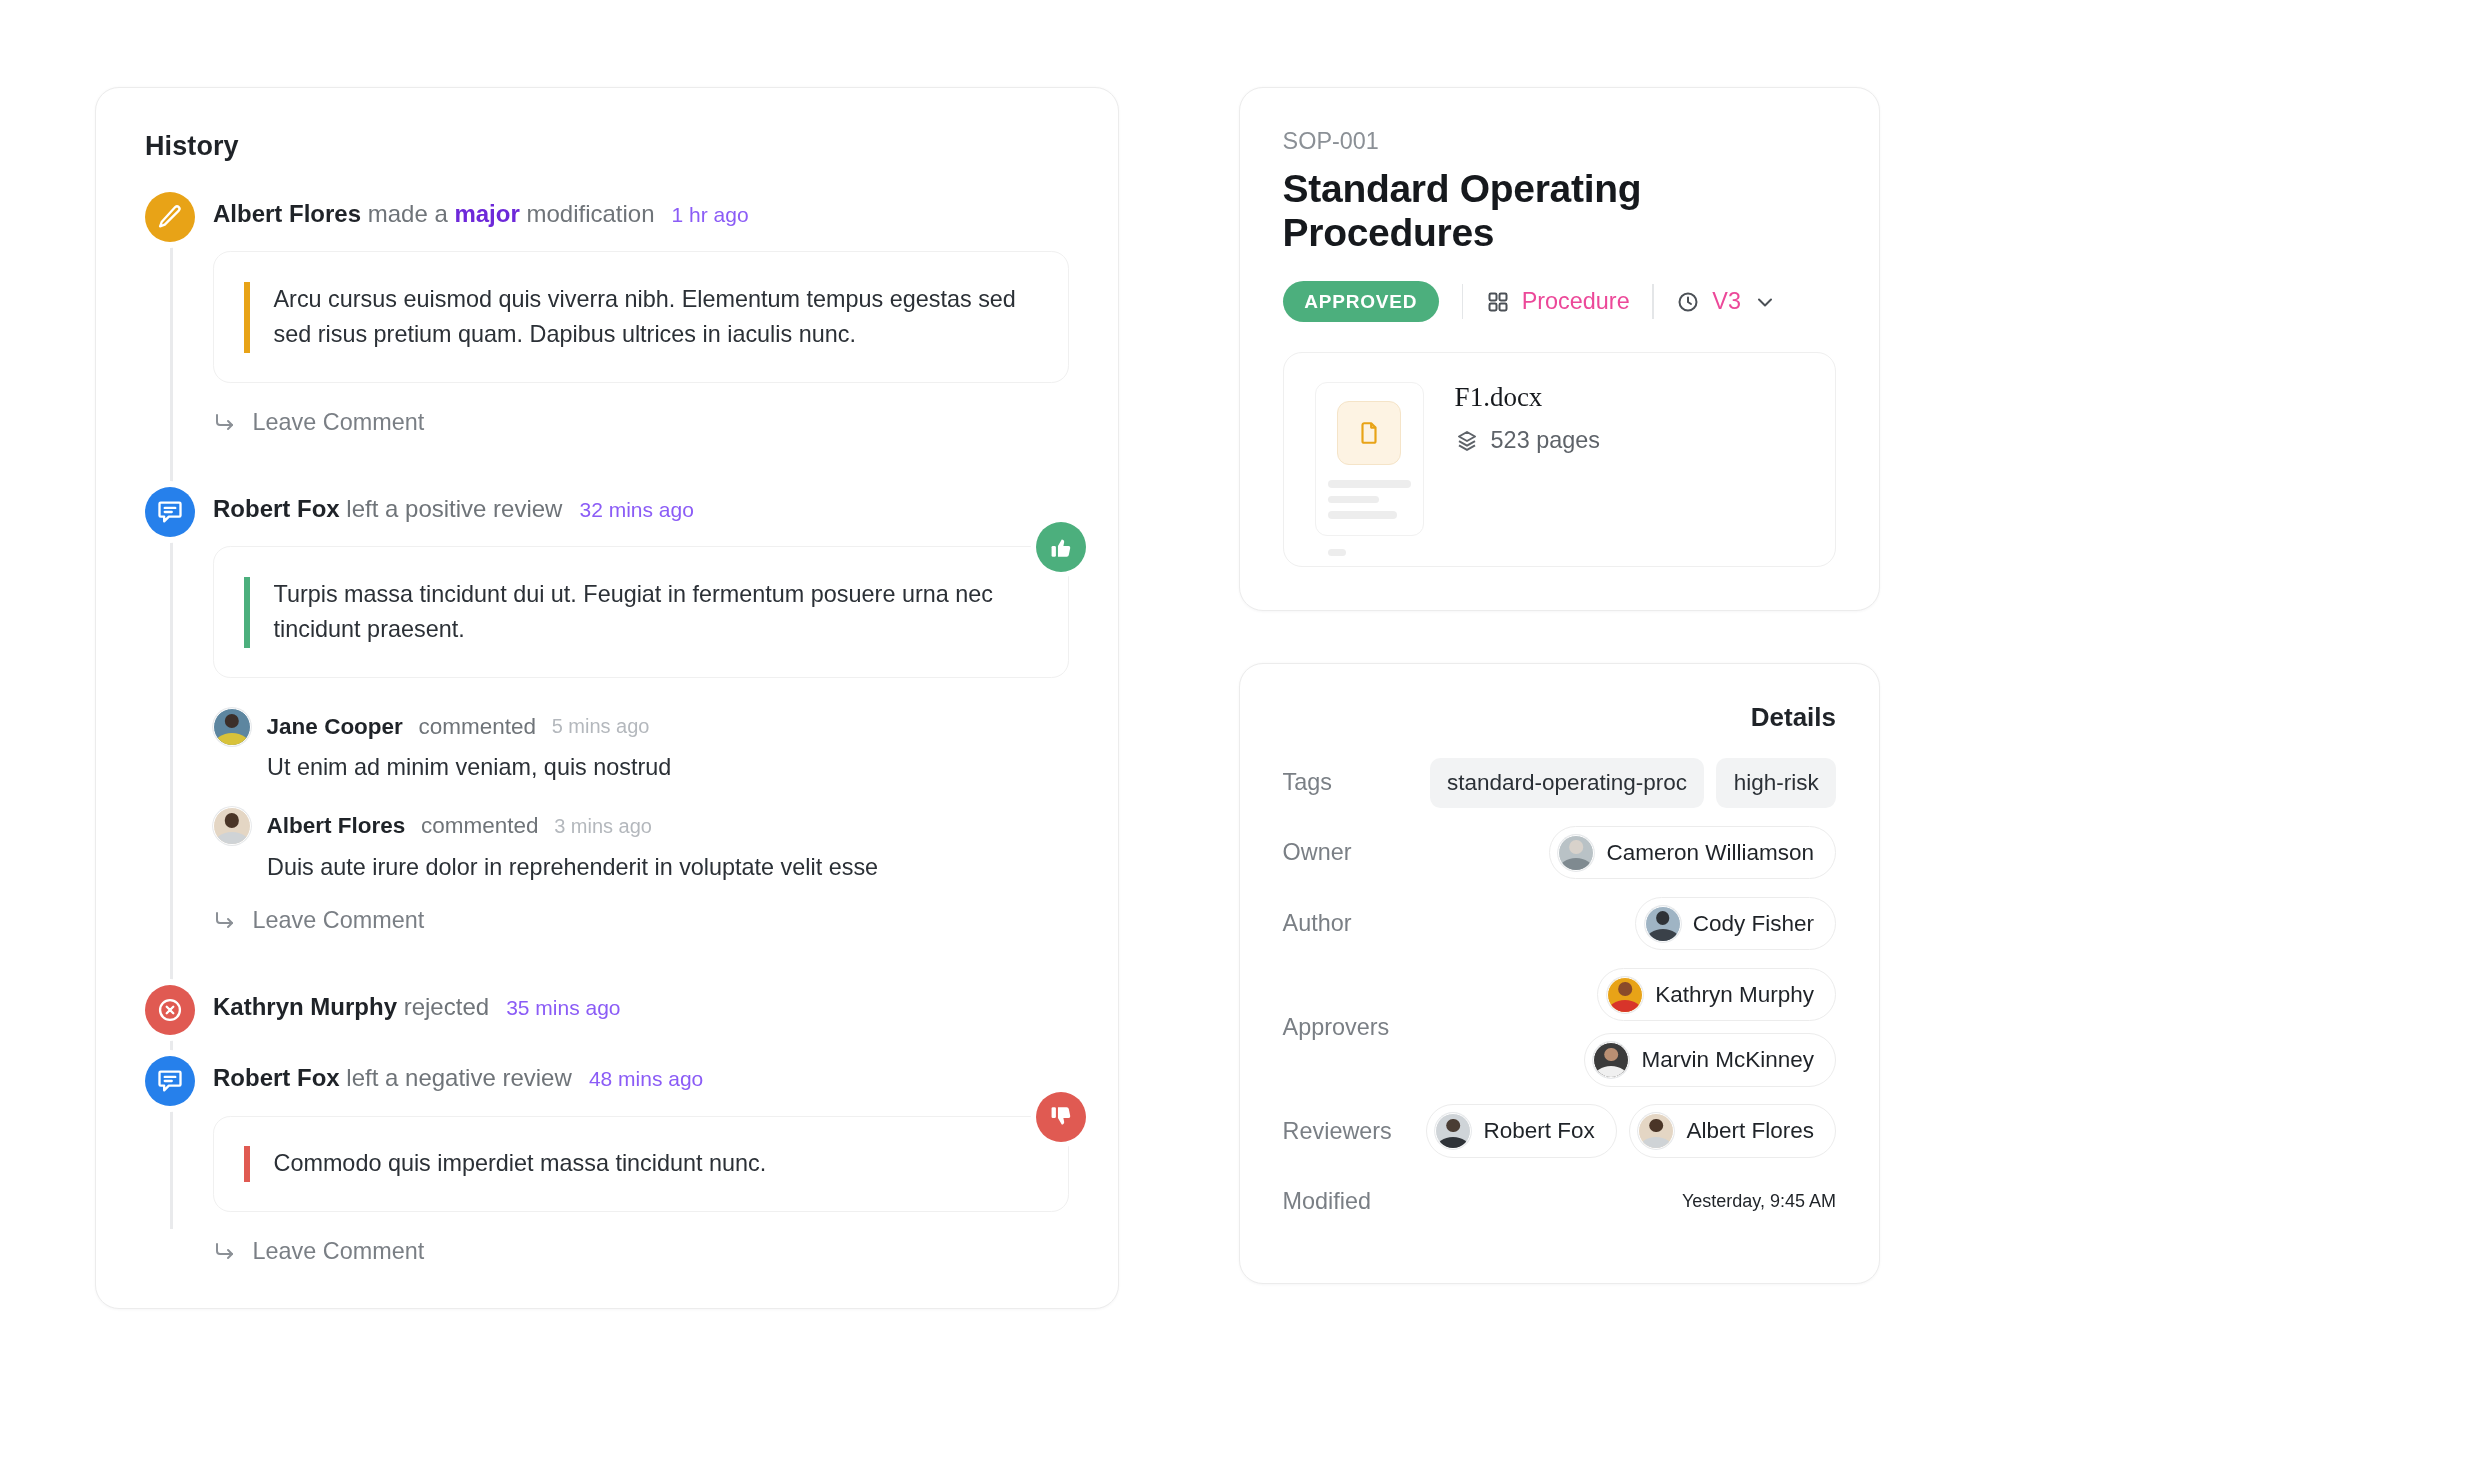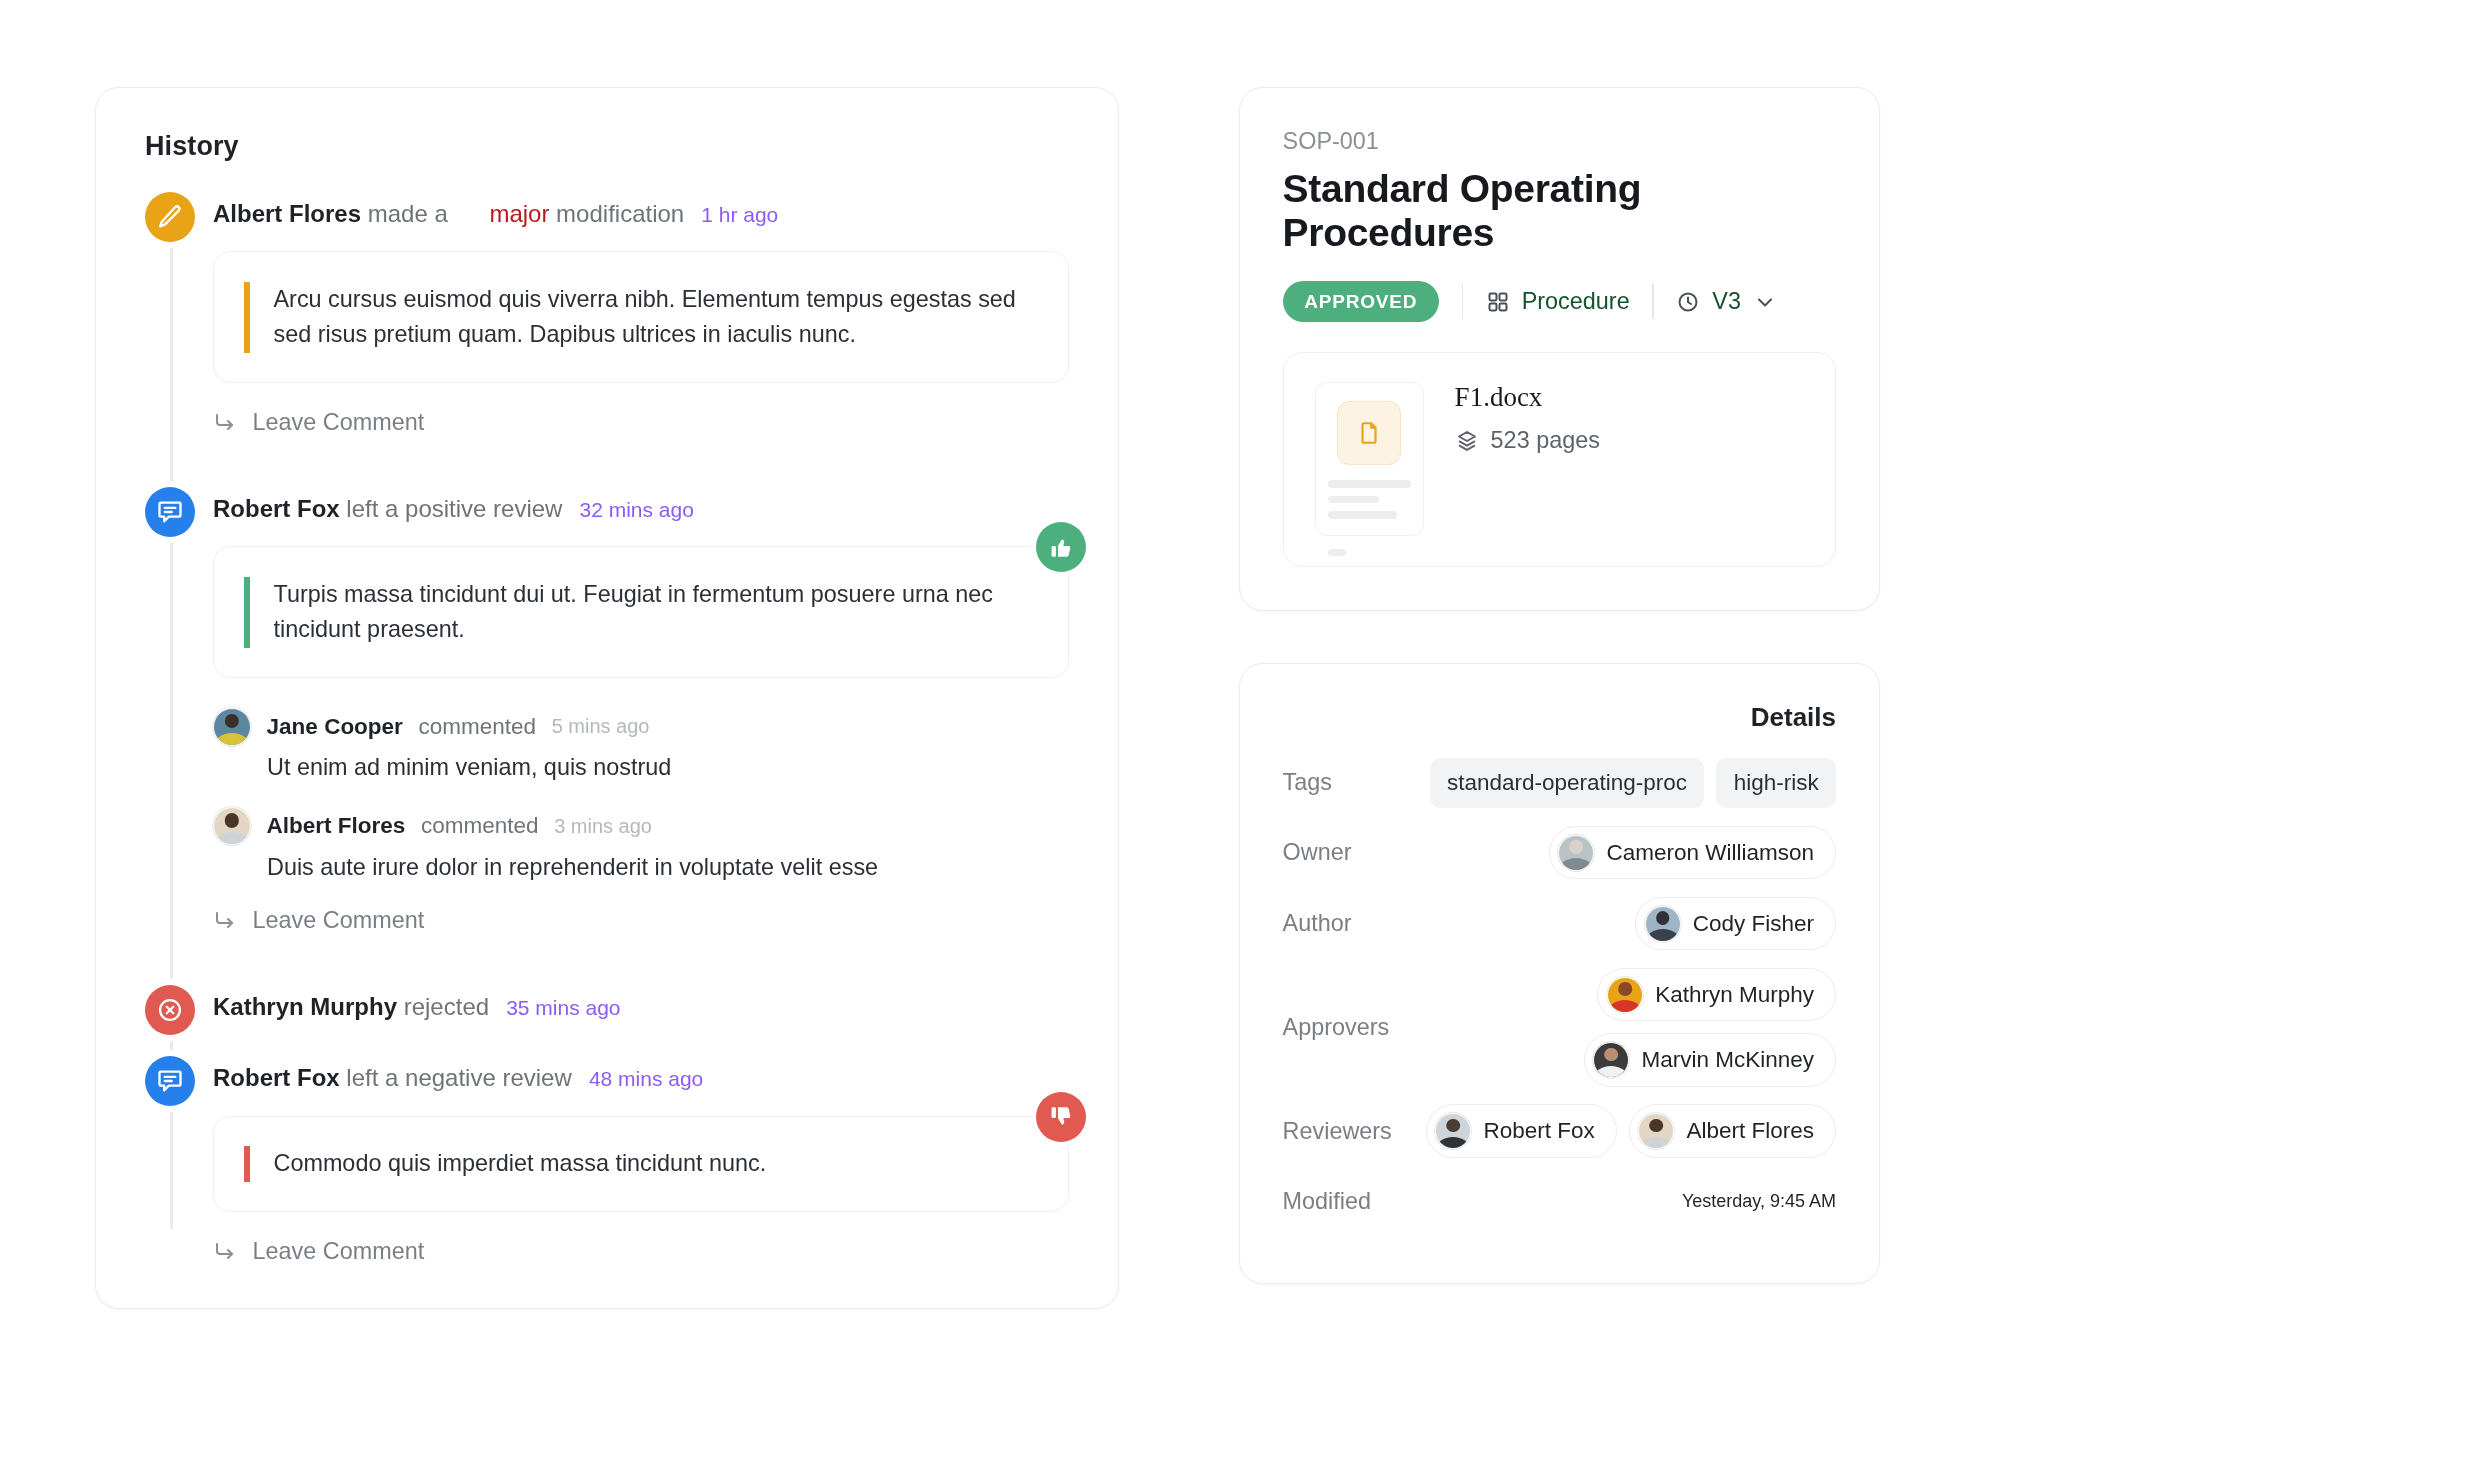--- a/index.html
+++ b/index.html
@@ -65,21 +65,21 @@
   .ic-reject { background: #E05A52; }
 
   .tl-head {
     font-size: 24px;
     line-height: 1.25;
     white-space: nowrap;
     padding-top: 3.5px;
   }
   .tl-head .who { font-weight: 700; color: #1f2328; }
   .tl-head .act { color: #6f7479; }
-  .tl-head .act b { color: #b91c1c; font-weight: 400; margin-left: 35px; }
+  .tl-head .act b { color: #6d28d9; font-weight: 700; }
   .tl-head .when { color: #8b5cf6; font-size: 21px; margin-left: 10.4px; }
 
   .quote-wrap { position: relative; margin-top: 22.5px; }
   .quote {
     border: 1.7px solid #f0f0f0;
     border-radius: 17.3px;
     padding: 29.5px 33px 29.5px 29.5px;
     background: #fff;
   }
   .quote-inner {
@@ -167,21 +167,21 @@
   .badge {
     background: #4CAF7D;
     color: #fff;
     font-size: 19px;
     font-weight: 700;
     letter-spacing: 0.8px;
     padding: 9.5px 21.7px;
     border-radius: 866px;
   }
   .vsep { width: 1.7px; height: 35px; background: #e4e6e8; margin: 0 22.5px; }
-  .meta-item { display: flex; align-items: center; gap: 12px; font-size: 23.4px; color: #14532d; }
+  .meta-item { display: flex; align-items: center; gap: 12px; font-size: 23.4px; color: #ec4899; }
   .meta-item svg { width: 24px; height: 24px; display: block; }
 
   .file-box {
     margin-top: 29.5px;
     border: 1.7px solid #efefef;
     border-radius: 19px;
     padding: 29.5px 31px;
     display: flex;
     gap: 31px;
   }

